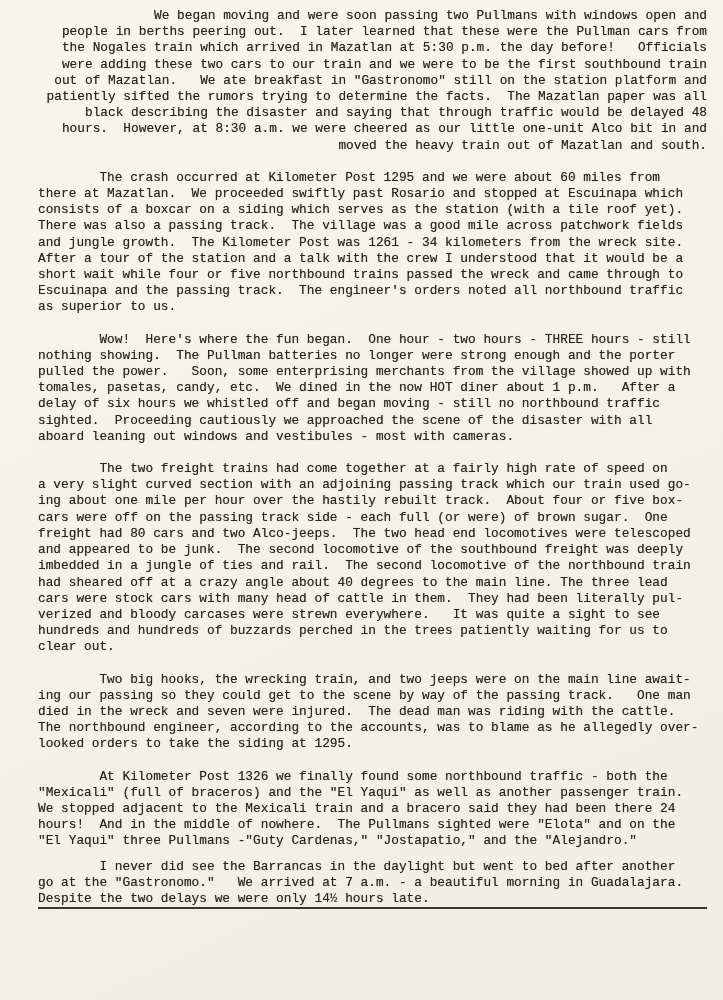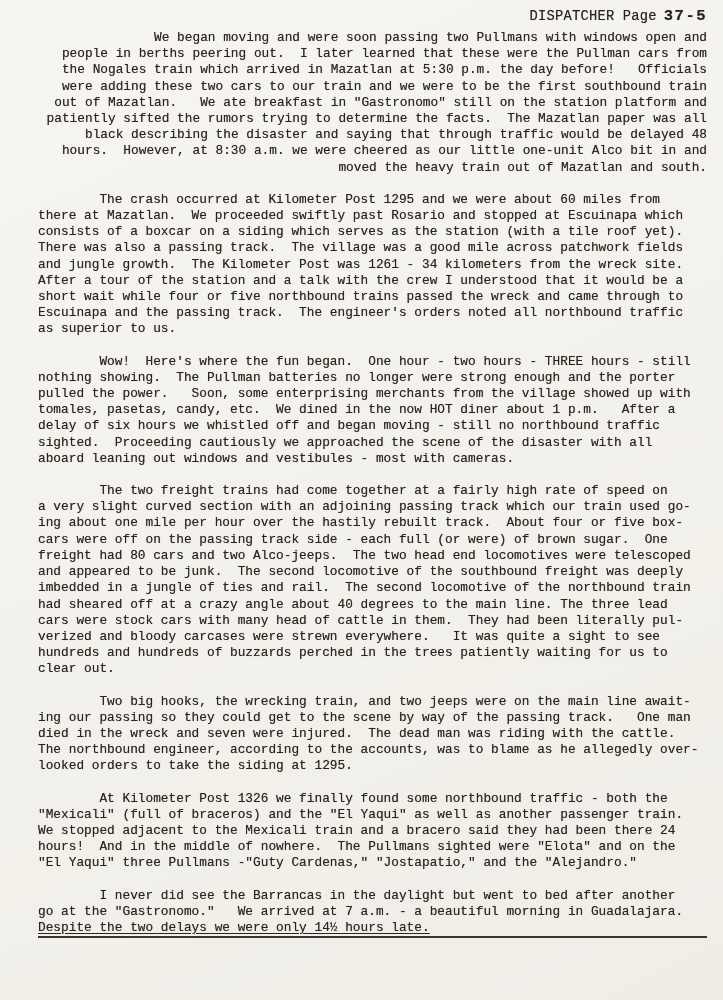--- a/index.html
+++ b/index.html
@@ -30,39 +30,37 @@
     letter-spacing: 1.5px;
     margin-left: 7px;
   }
   .title {
     white-space: pre;
     font-size: 13.8px;
     letter-spacing: 0.1px;
   }
   .para { white-space: pre; margin: 16px 0 0 0; }
   .para.first { margin-top: 0; text-align: right; }
-  .closing-block { margin-top: 16px; }
+  .closing-block { margin-top: 9px; }
   .closing-text { white-space: pre; }
   .rule-line {
     white-space: pre;
     border-bottom: 2px solid #3a362e;
     width: 100%;
   }
   .rule-line .u {
-    text-decoration: underline;
     text-underline-offset: 2px;
   }
   .note { white-space: pre; margin-top: 1px; }
 </style>
 </head>
 <body>
 
 <div class="page">
 
-  <div class="header-row"><span class="hdr-label">DISPATCHER Page</span><span class="hdr-num">37-5</span></div>
 
 
   <div class="para first">        We began moving and were soon passing two Pullmans with windows open and
 people in berths peering out.  I later learned that these were the Pullman cars from
 the Nogales train which arrived in Mazatlan at 5:30 p.m. the day before!   Officials
 were adding these two cars to our train and we were to be the first southbound train
 out of Mazatlan.   We ate breakfast in "Gastronomo" still on the station platform and
 patiently sifted the rumors trying to determine the facts.  The Mazatlan paper was all
 black describing the disaster and saying that through traffic would be delayed 48
 hours.  However, at 8:30 a.m. we were cheered as our little one-unit Alco bit in and

